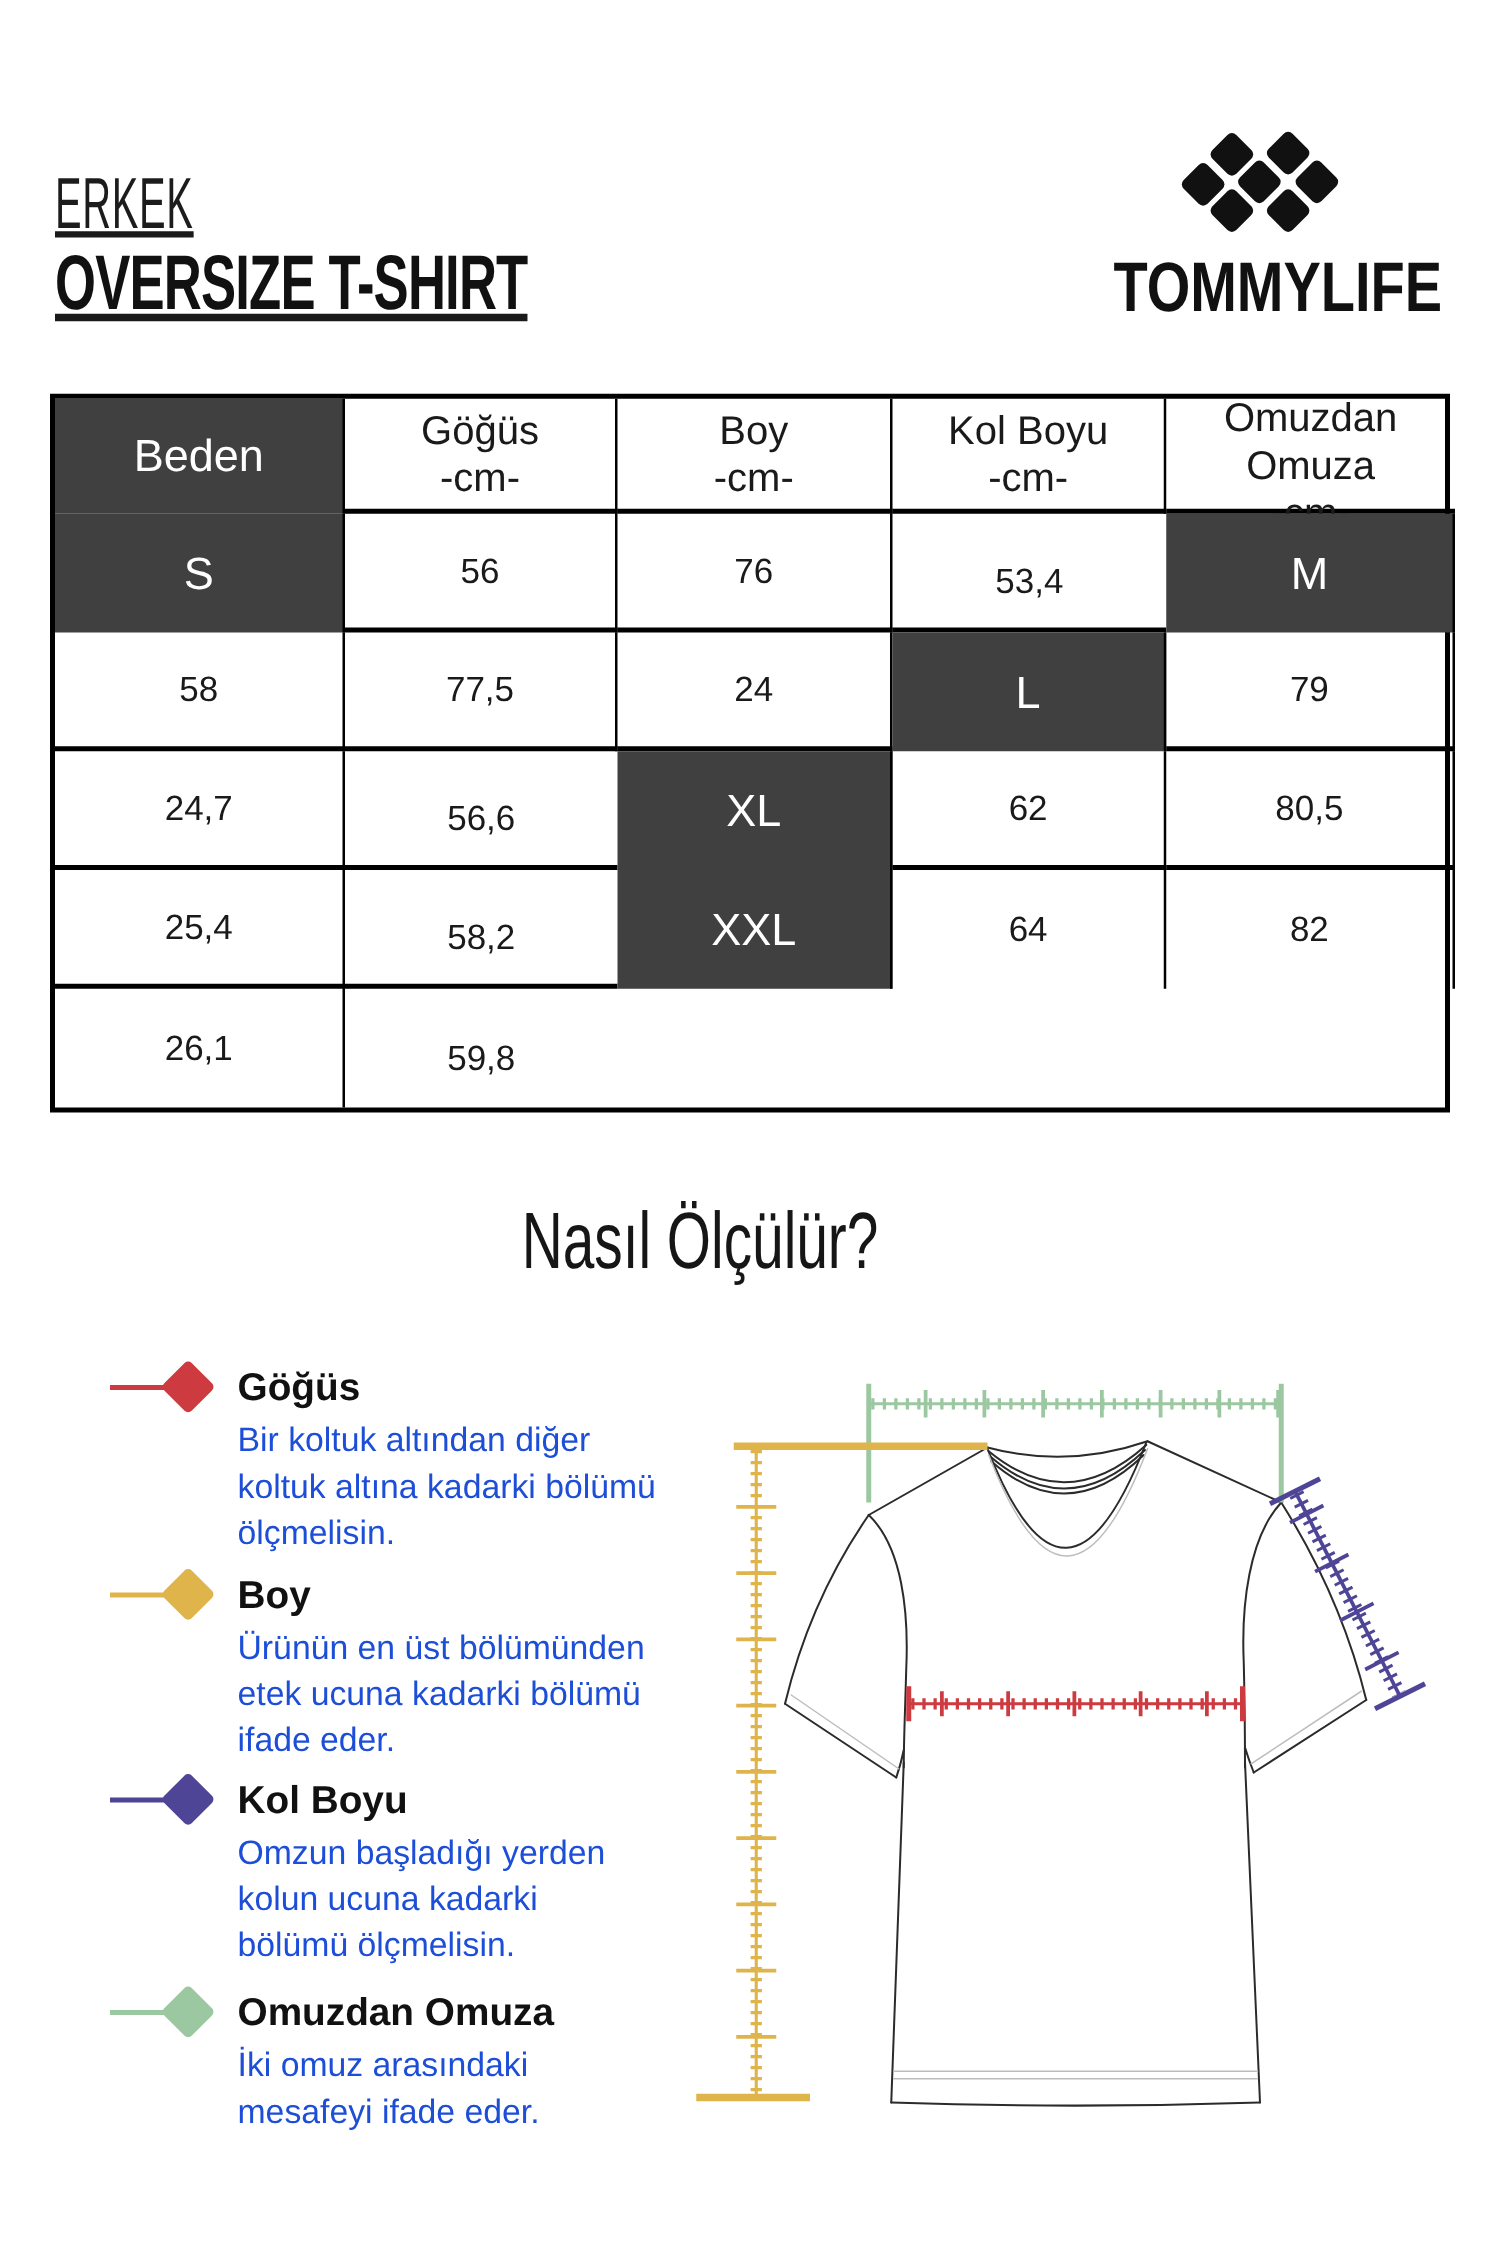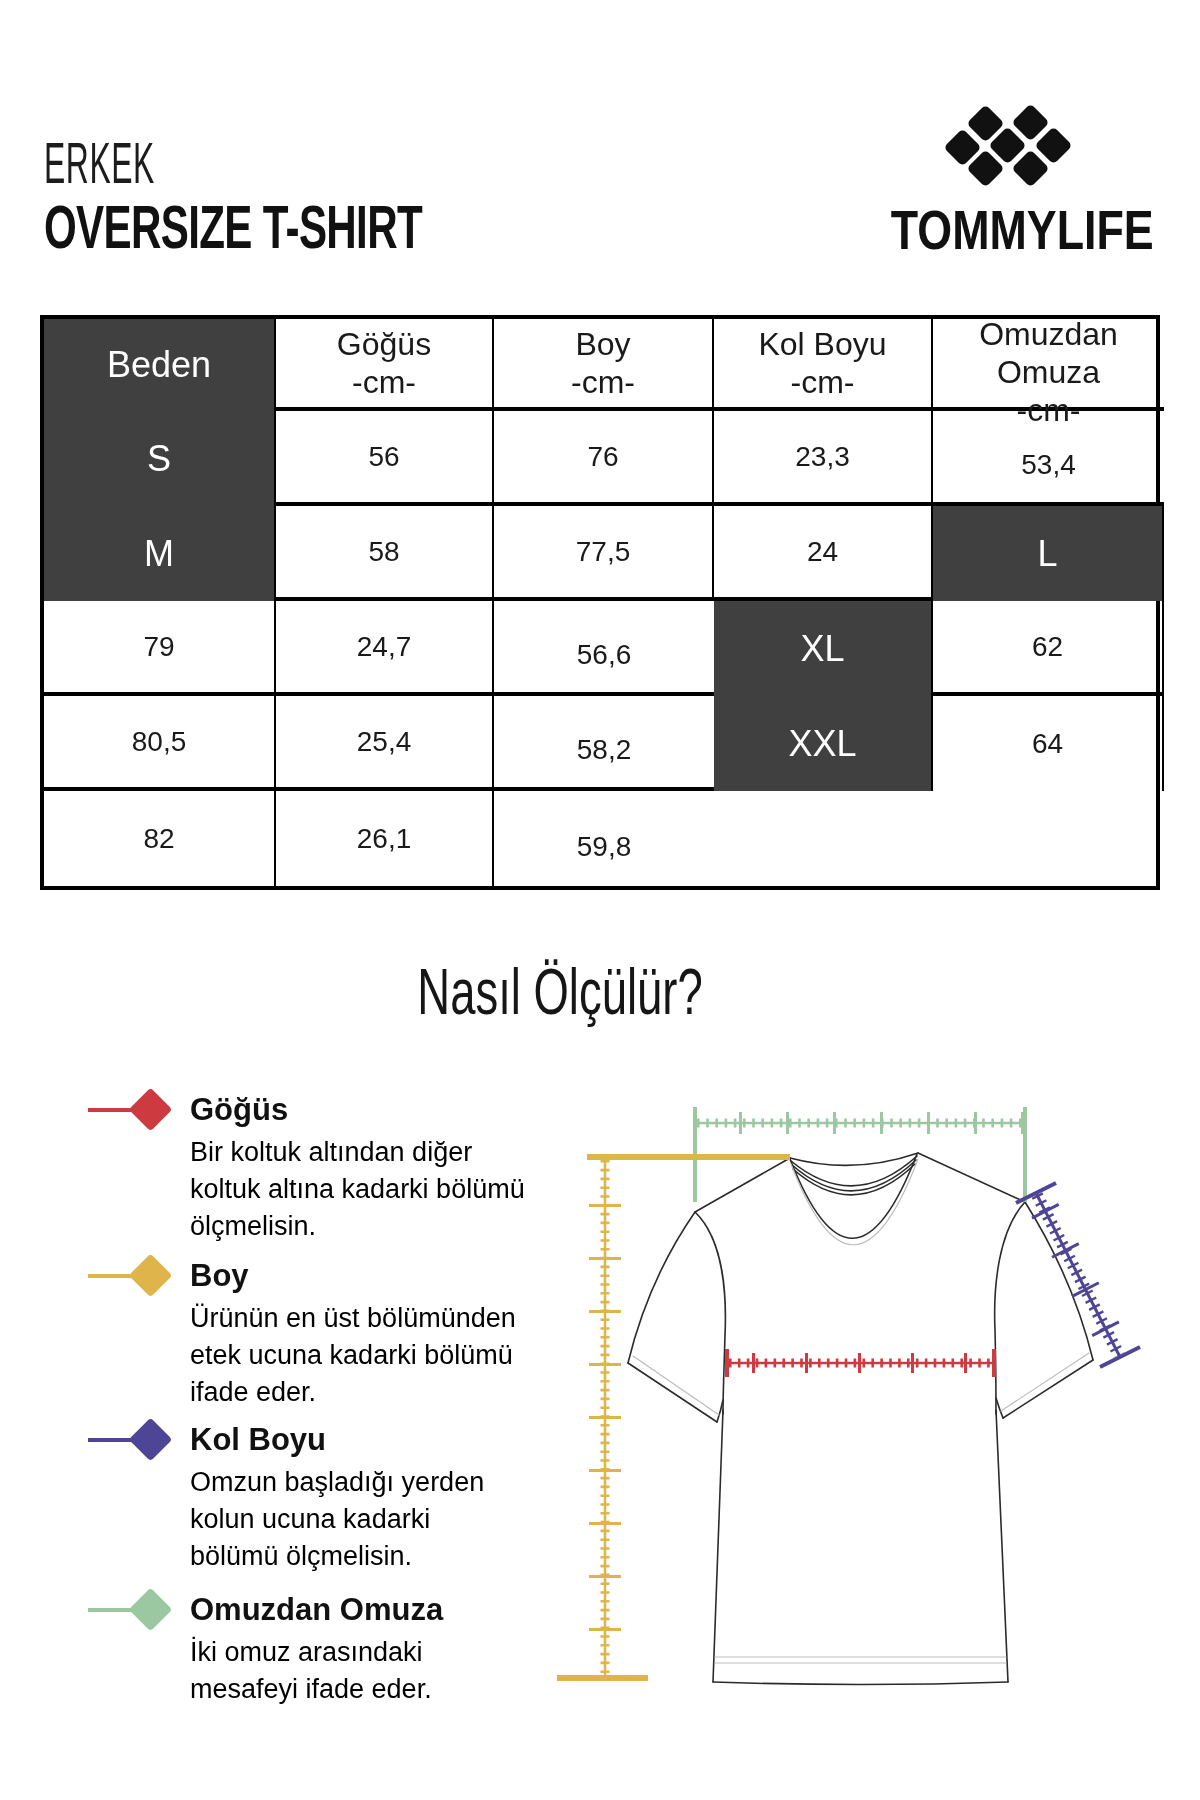--- a/index.html
+++ b/index.html
@@ -1,21 +1,21 @@
 <!DOCTYPE html>
 <html><head>
 <meta charset="utf-8">
 <style>
   html,body{margin:0;padding:0;}
   body{
     width:1200px;height:1800px;position:relative;background:#ffffff;
     font-family:"Liberation Sans", sans-serif;color:#1a1a1a;overflow:hidden;
   }
   
-  .title-block{position:absolute;left:44px;top:132px;}
+  .title-block{position:absolute;left:44px;top:132px;text-decoration:underline;}
   .cat-label{
     font-size:58px;font-weight:400;letter-spacing:1px;color:#1c1c1c;
     transform:scaleX(0.55);transform-origin:left top;line-height:62px;white-space:nowrap;
   }
   .prod-title{
     font-size:62px;font-weight:700;letter-spacing:-1px;color:#111;
     transform:scaleX(0.68);transform-origin:left top;line-height:66px;white-space:nowrap;
   }
   .logo-box{position:absolute;left:930px;top:95px;width:160px;height:105px;}
   .dm{position:absolute;width:27px;height:27px;background:#111;border-radius:5px;transform:rotate(45deg);}
@@ -46,21 +46,21 @@
     transform:scaleX(0.71);transform-origin:center top;white-space:nowrap;
   }
   
   .legend-item{position:absolute;left:0;}
   .legend-marker{position:absolute;left:88px;top:16px;height:4px;width:58px;}
   .legend-diamond{
     position:absolute;left:135px;top:2px;width:31px;height:31px;border-radius:4px;transform:rotate(45deg);
   }
   .legend-text{position:absolute;left:190px;top:0;width:360px;}
   .legend-name{font-size:31px;font-weight:700;line-height:36px;color:#111;}
-  .legend-desc{margin-top:6px;font-size:27px;line-height:37px;color:#000000;}
+  .legend-desc{margin-top:6px;font-size:27px;line-height:37px;color:#1d4ed8;}
   .legend-desc div{white-space:nowrap;}
   
   .diagram-svg{position:absolute;left:500px;top:1080px;}
 </style>
 </head>
 <body>
 
 <div class="title-block">
   <div class="cat-label">ERKEK</div>
   <div class="prod-title">OVERSIZE T-SHIRT</div>
@@ -102,23 +102,20 @@
 
   <div class="cell col-size">
       <span>S</span>
     </div>
   <div class="cell">
       <span>56</span>
     </div>
   <div class="cell">
       <span>76</span>
     </div>
-  <div class="cell">
-      <span>23,3</span>
-    </div>
   <div class="cell last-col">
       <span>53,4</span>
     </div>
 
   <div class="cell col-size">
       <span>M</span>
     </div>
   <div class="cell">
       <span>58</span>
     </div>

